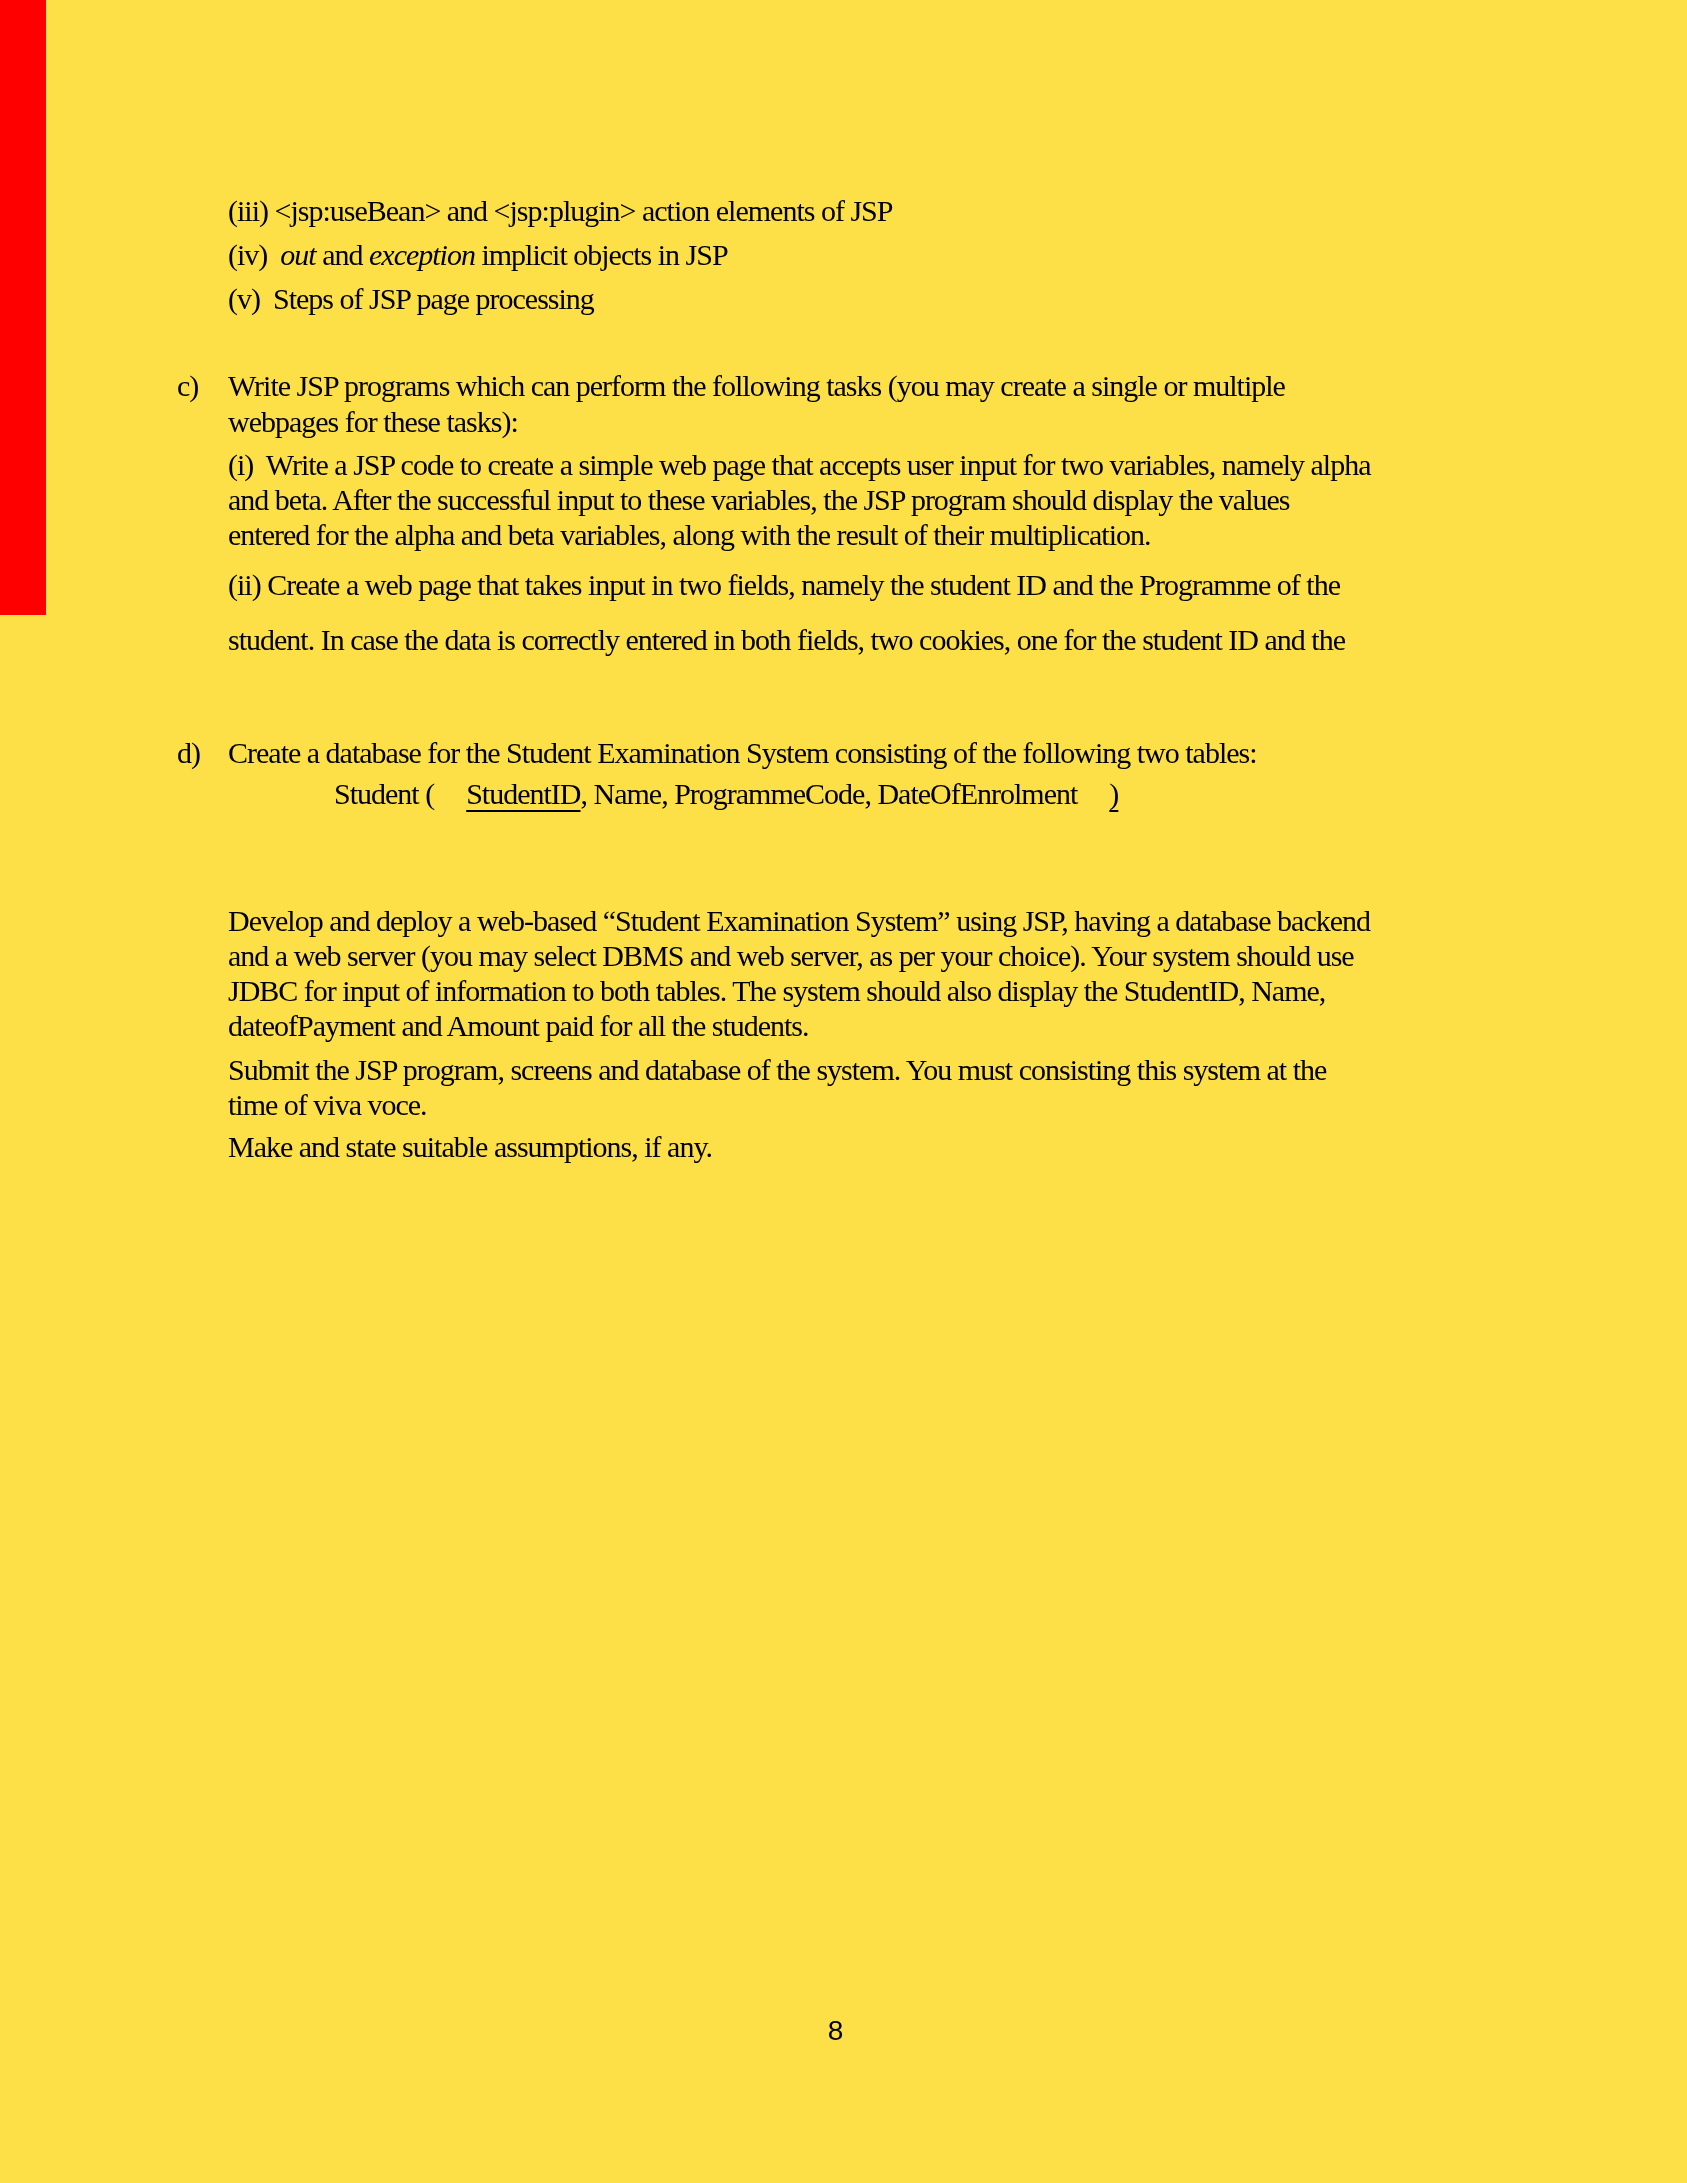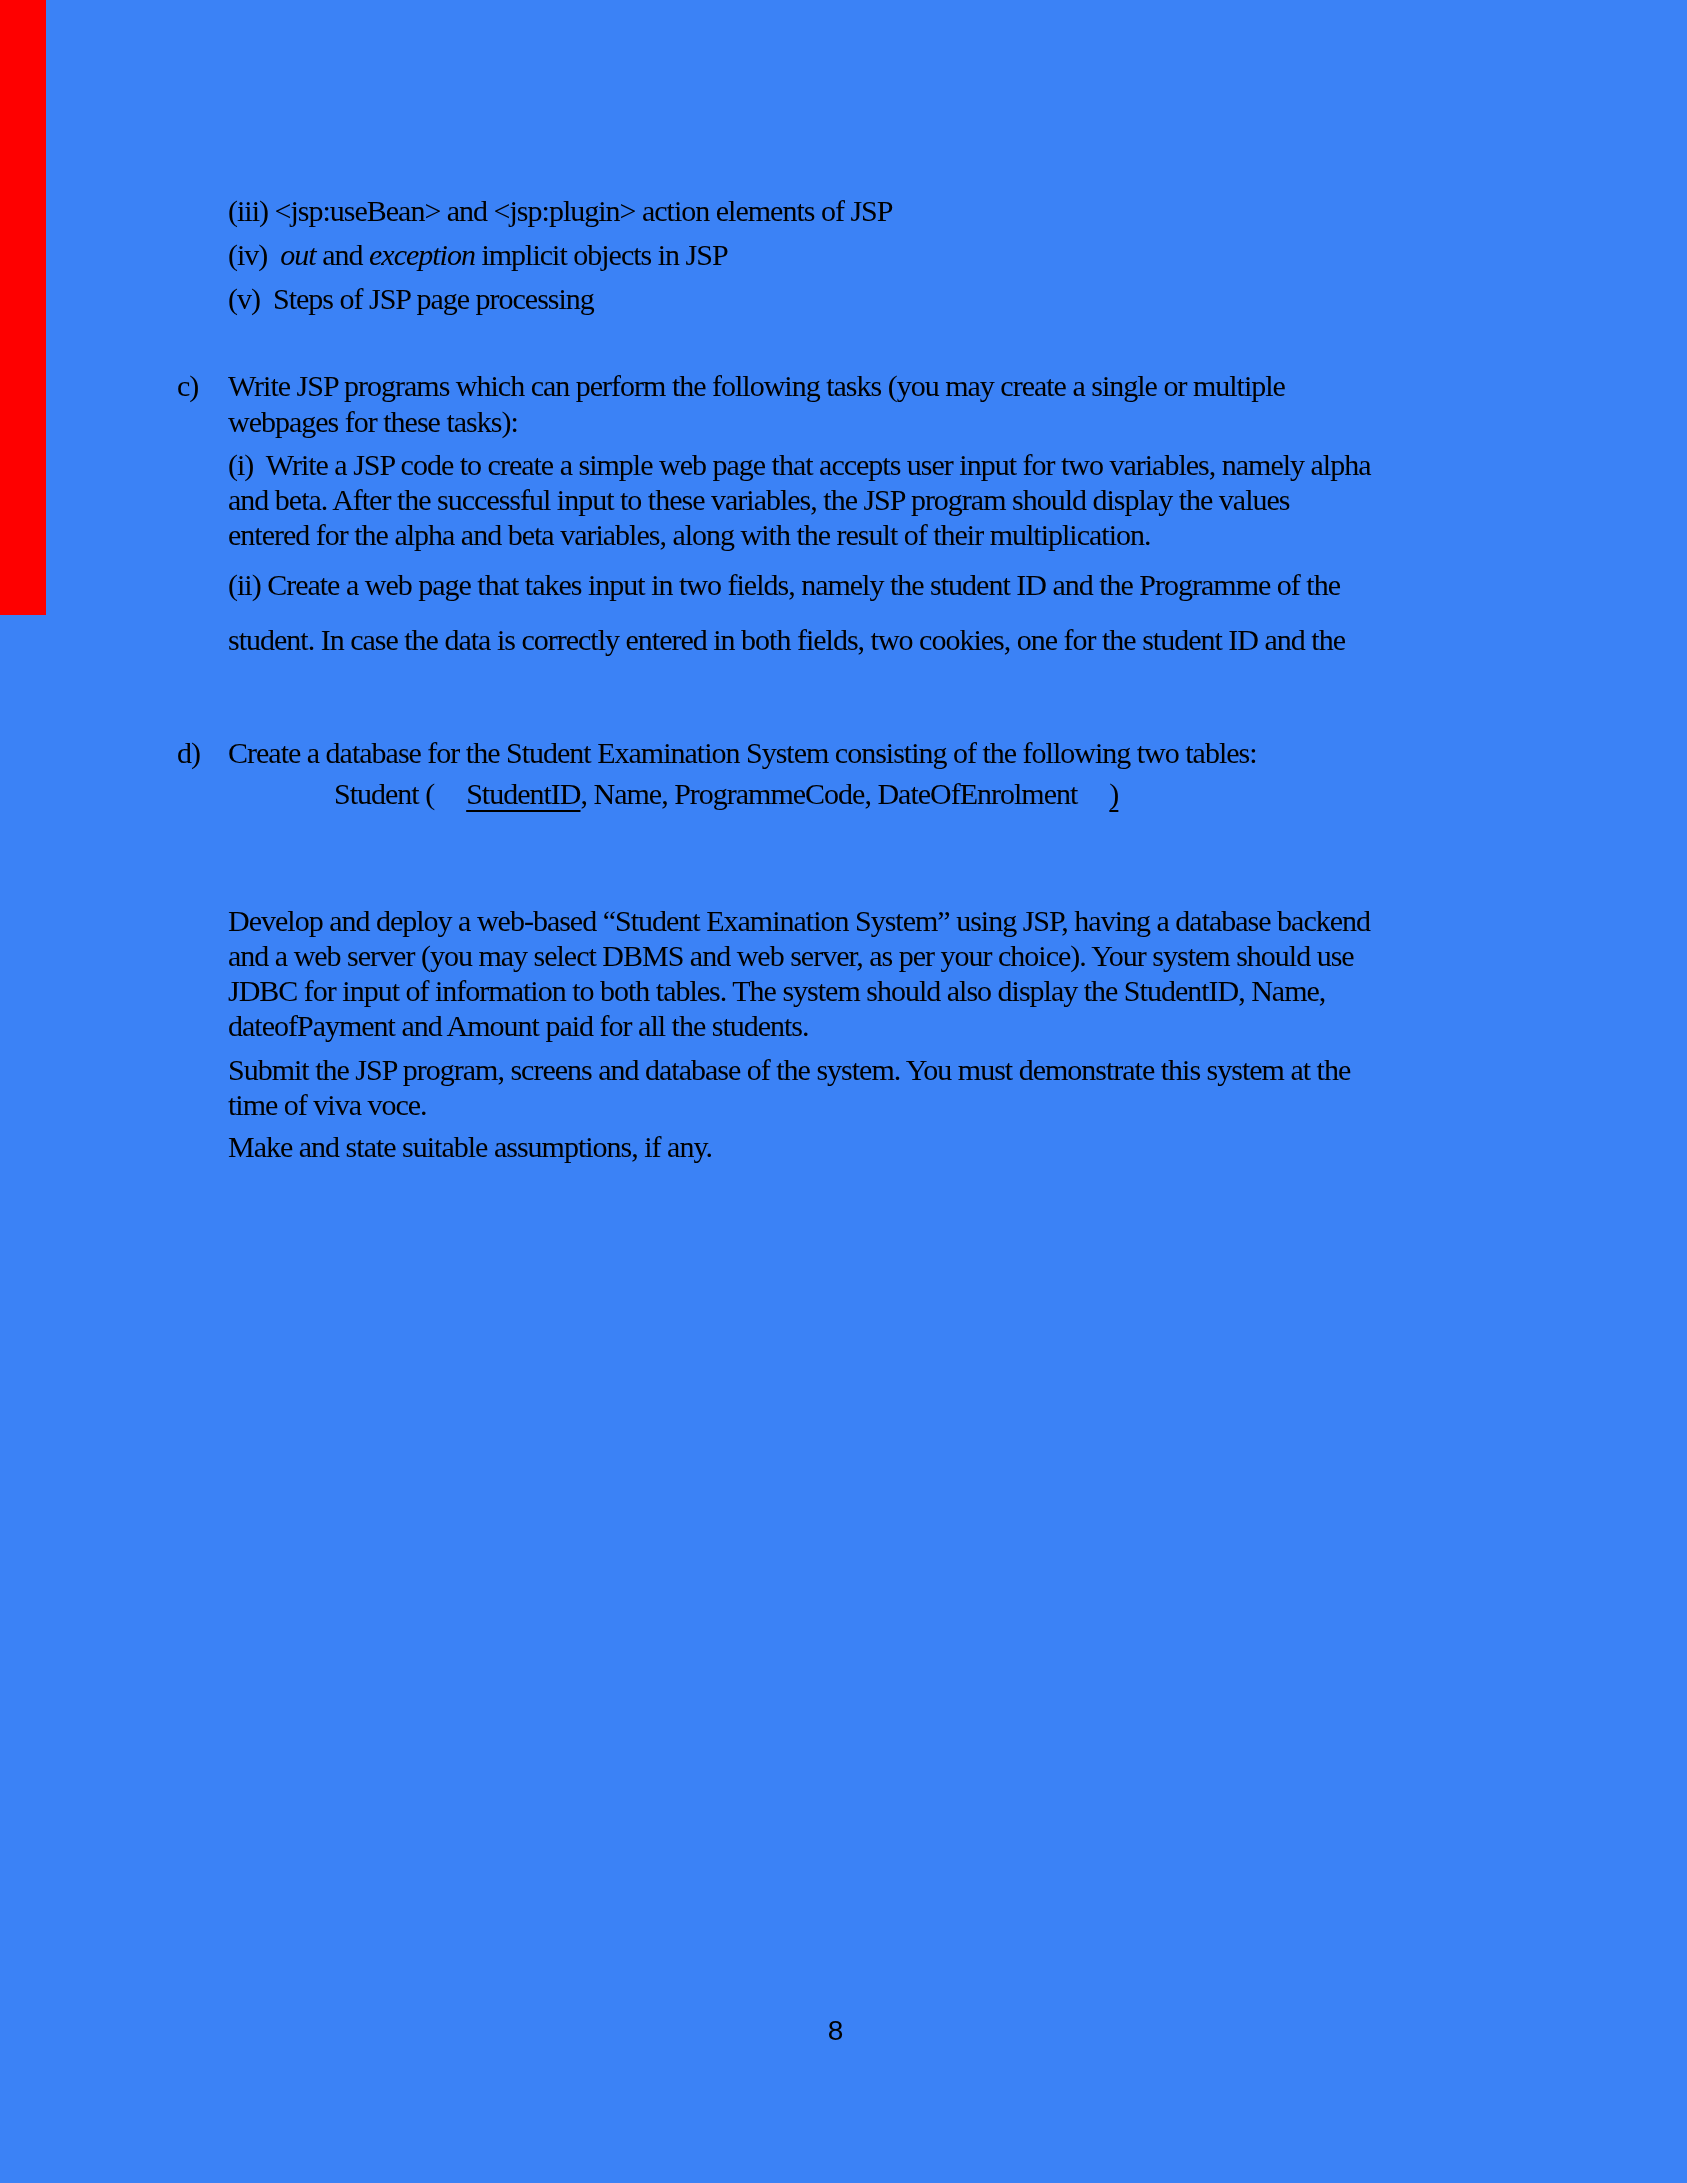--- a/index.html
+++ b/index.html
@@ -4,21 +4,21 @@
 <style>
   html,body{margin:0;padding:0;}
   body{
     width:1687px;height:2183px;
     background:#ffffff;
     position:relative;
     font-family:"Liberation Serif","DejaVu Serif",serif;
     color:#000000;
     overflow:hidden;
   }
-  .page{position:absolute;inset:0;background:#3b82f6;}
+  .page{position:absolute;inset:0;background:#fde047;}
   .red-bar{
     position:absolute;left:0;top:0;width:46px;height:615px;
     background:#fe0000;
   }
   .line{
     position:absolute;
     font-size:30px;
     line-height:1.15;
     letter-spacing:-1px;
     white-space:pre;
@@ -64,21 +64,21 @@
   <div class="line" style="left:228px;top:736px;">Create a database for the Student Examination System consisting of the following two tables:</div>
 
   <div class="line" style="left:334px;top:777px;"><span>Student (</span><span class="ul">StudentID</span><span>, Name, ProgrammeCode, DateOfEnrolment</span><span class="ul">)</span></div>
 
 
   <div class="line" style="left:228px;top:904px;">Develop and deploy a web-based “Student Examination System” using JSP, having a database backend</div>
   <div class="line" style="left:228px;top:939px;">and a web server (you may select DBMS and web server, as per your choice). Your system should use</div>
   <div class="line" style="left:228px;top:974px;">JDBC for input of information to both tables. The system should also display the StudentID, Name,</div>
   <div class="line" style="left:228px;top:1009px;">dateofPayment and Amount paid for all the students.</div>
 
-  <div class="line" style="left:228px;top:1053px;">Submit the JSP program, screens and database of the system. You must demonstrate this system at the</div>
+  <div class="line" style="left:228px;top:1053px;">Submit the JSP program, screens and database of the system. You must consisting this system at the</div>
   <div class="line" style="left:228px;top:1088px;">time of viva voce.</div>
 
   <div class="line" style="left:228px;top:1130px;">Make and state suitable assumptions, if any.</div>
 
   <div class="footer-num">8</div>
 
 </div>
 
 
 </body></html>

